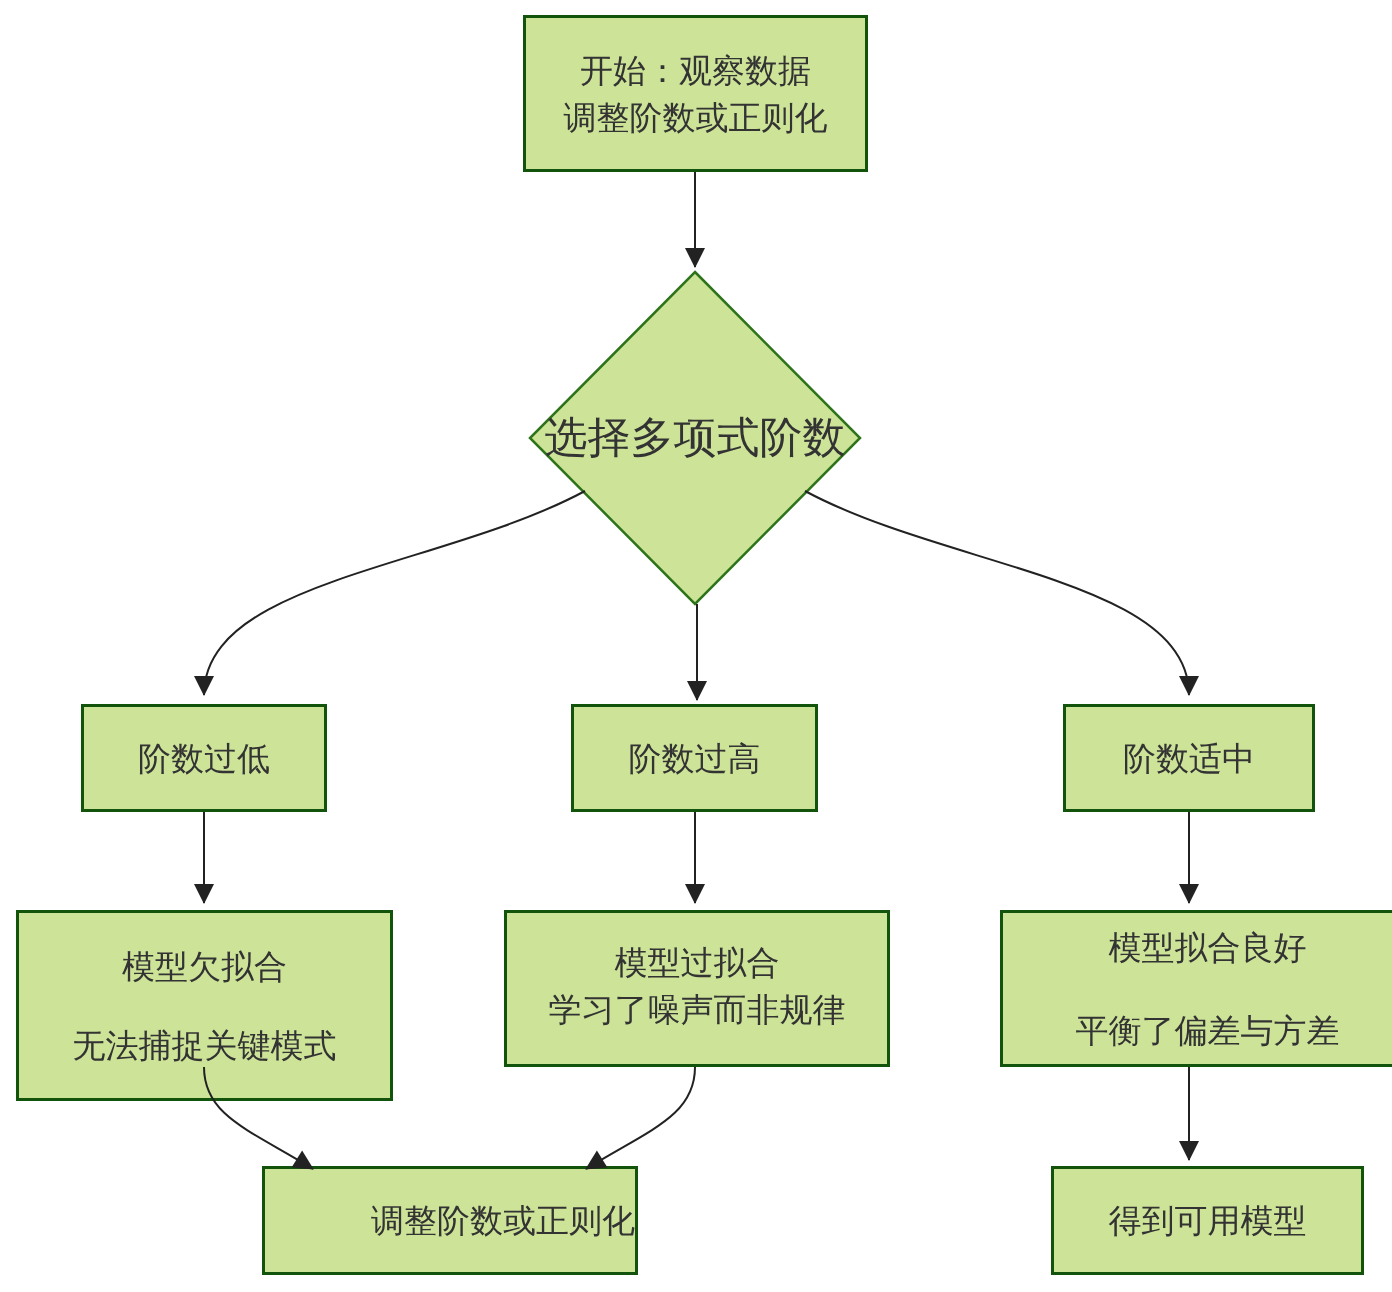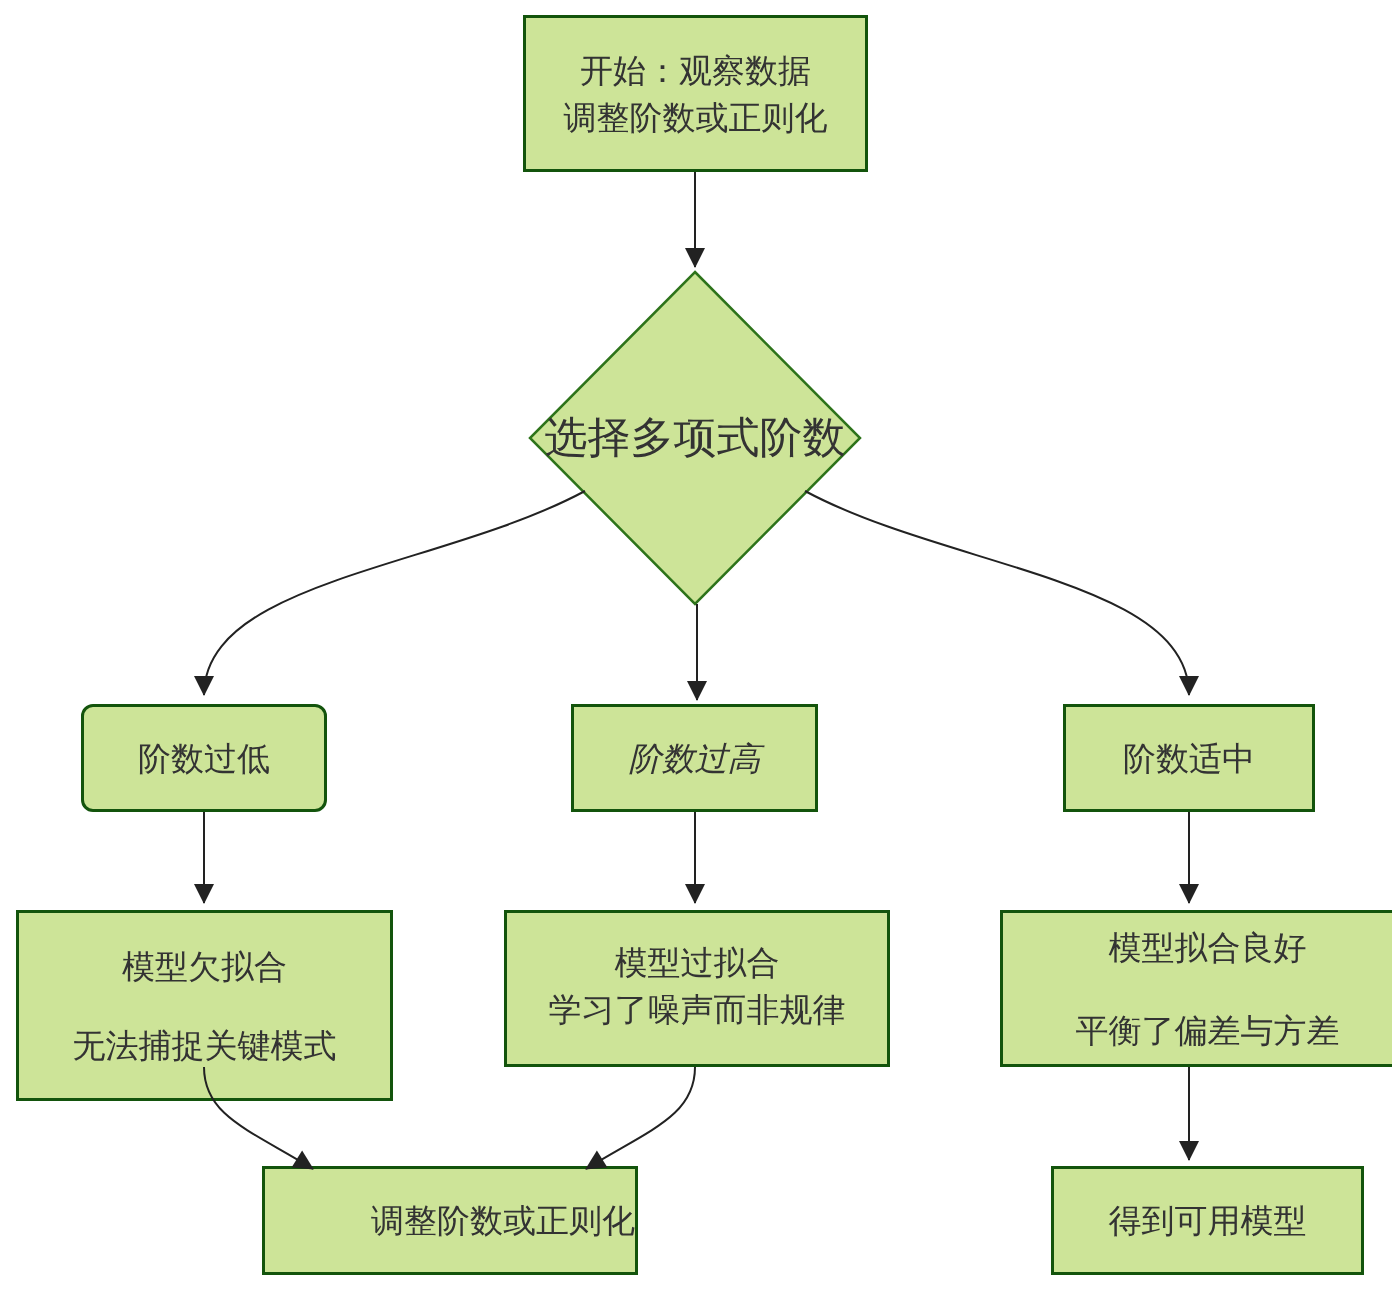--- a/index.html
+++ b/index.html
@@ -24,22 +24,22 @@
     flex-direction: column;
     align-items: center;
     justify-content: center;
     color: #333333;
     font-size: 33px;
     line-height: 47px;
     text-align: center;
     z-index: 1;
   }
   #node-start      { left: 523px;  top: 15px;   width: 345px; height: 157px; }
-  #node-degree-low { left: 81px;   top: 704px;  width: 246px; height: 108px; border-radius: 12px; }
-  #node-degree-high{ left: 571px;  top: 704px;  width: 247px; height: 108px; font-style: italic; }
+  #node-degree-low { left: 81px;   top: 704px;  width: 246px; height: 108px; }
+  #node-degree-high{ left: 571px;  top: 704px;  width: 247px; height: 108px; }
   #node-degree-ok  { left: 1063px; top: 704px;  width: 252px; height: 108px; }
   #node-underfit   { left: 16px;   top: 910px;  width: 377px; height: 191px; gap: 32px; }
   #node-overfit    { left: 504px;  top: 910px;  width: 386px; height: 157px; font-family: Liberation Mono, monospace; }
   #node-goodfit    { left: 1000px; top: 910px;  width: 415px; height: 157px; gap: 36px; }
   #node-adjust     { left: 262px;  top: 1166px; width: 376px; height: 109px; align-items: flex-end; }
   #node-usable     { left: 1032px; top: 1166px; width: 313px; height: 109px; margin-left: 19px; }
 
   #edges {
     position: absolute;
     left: 0;

